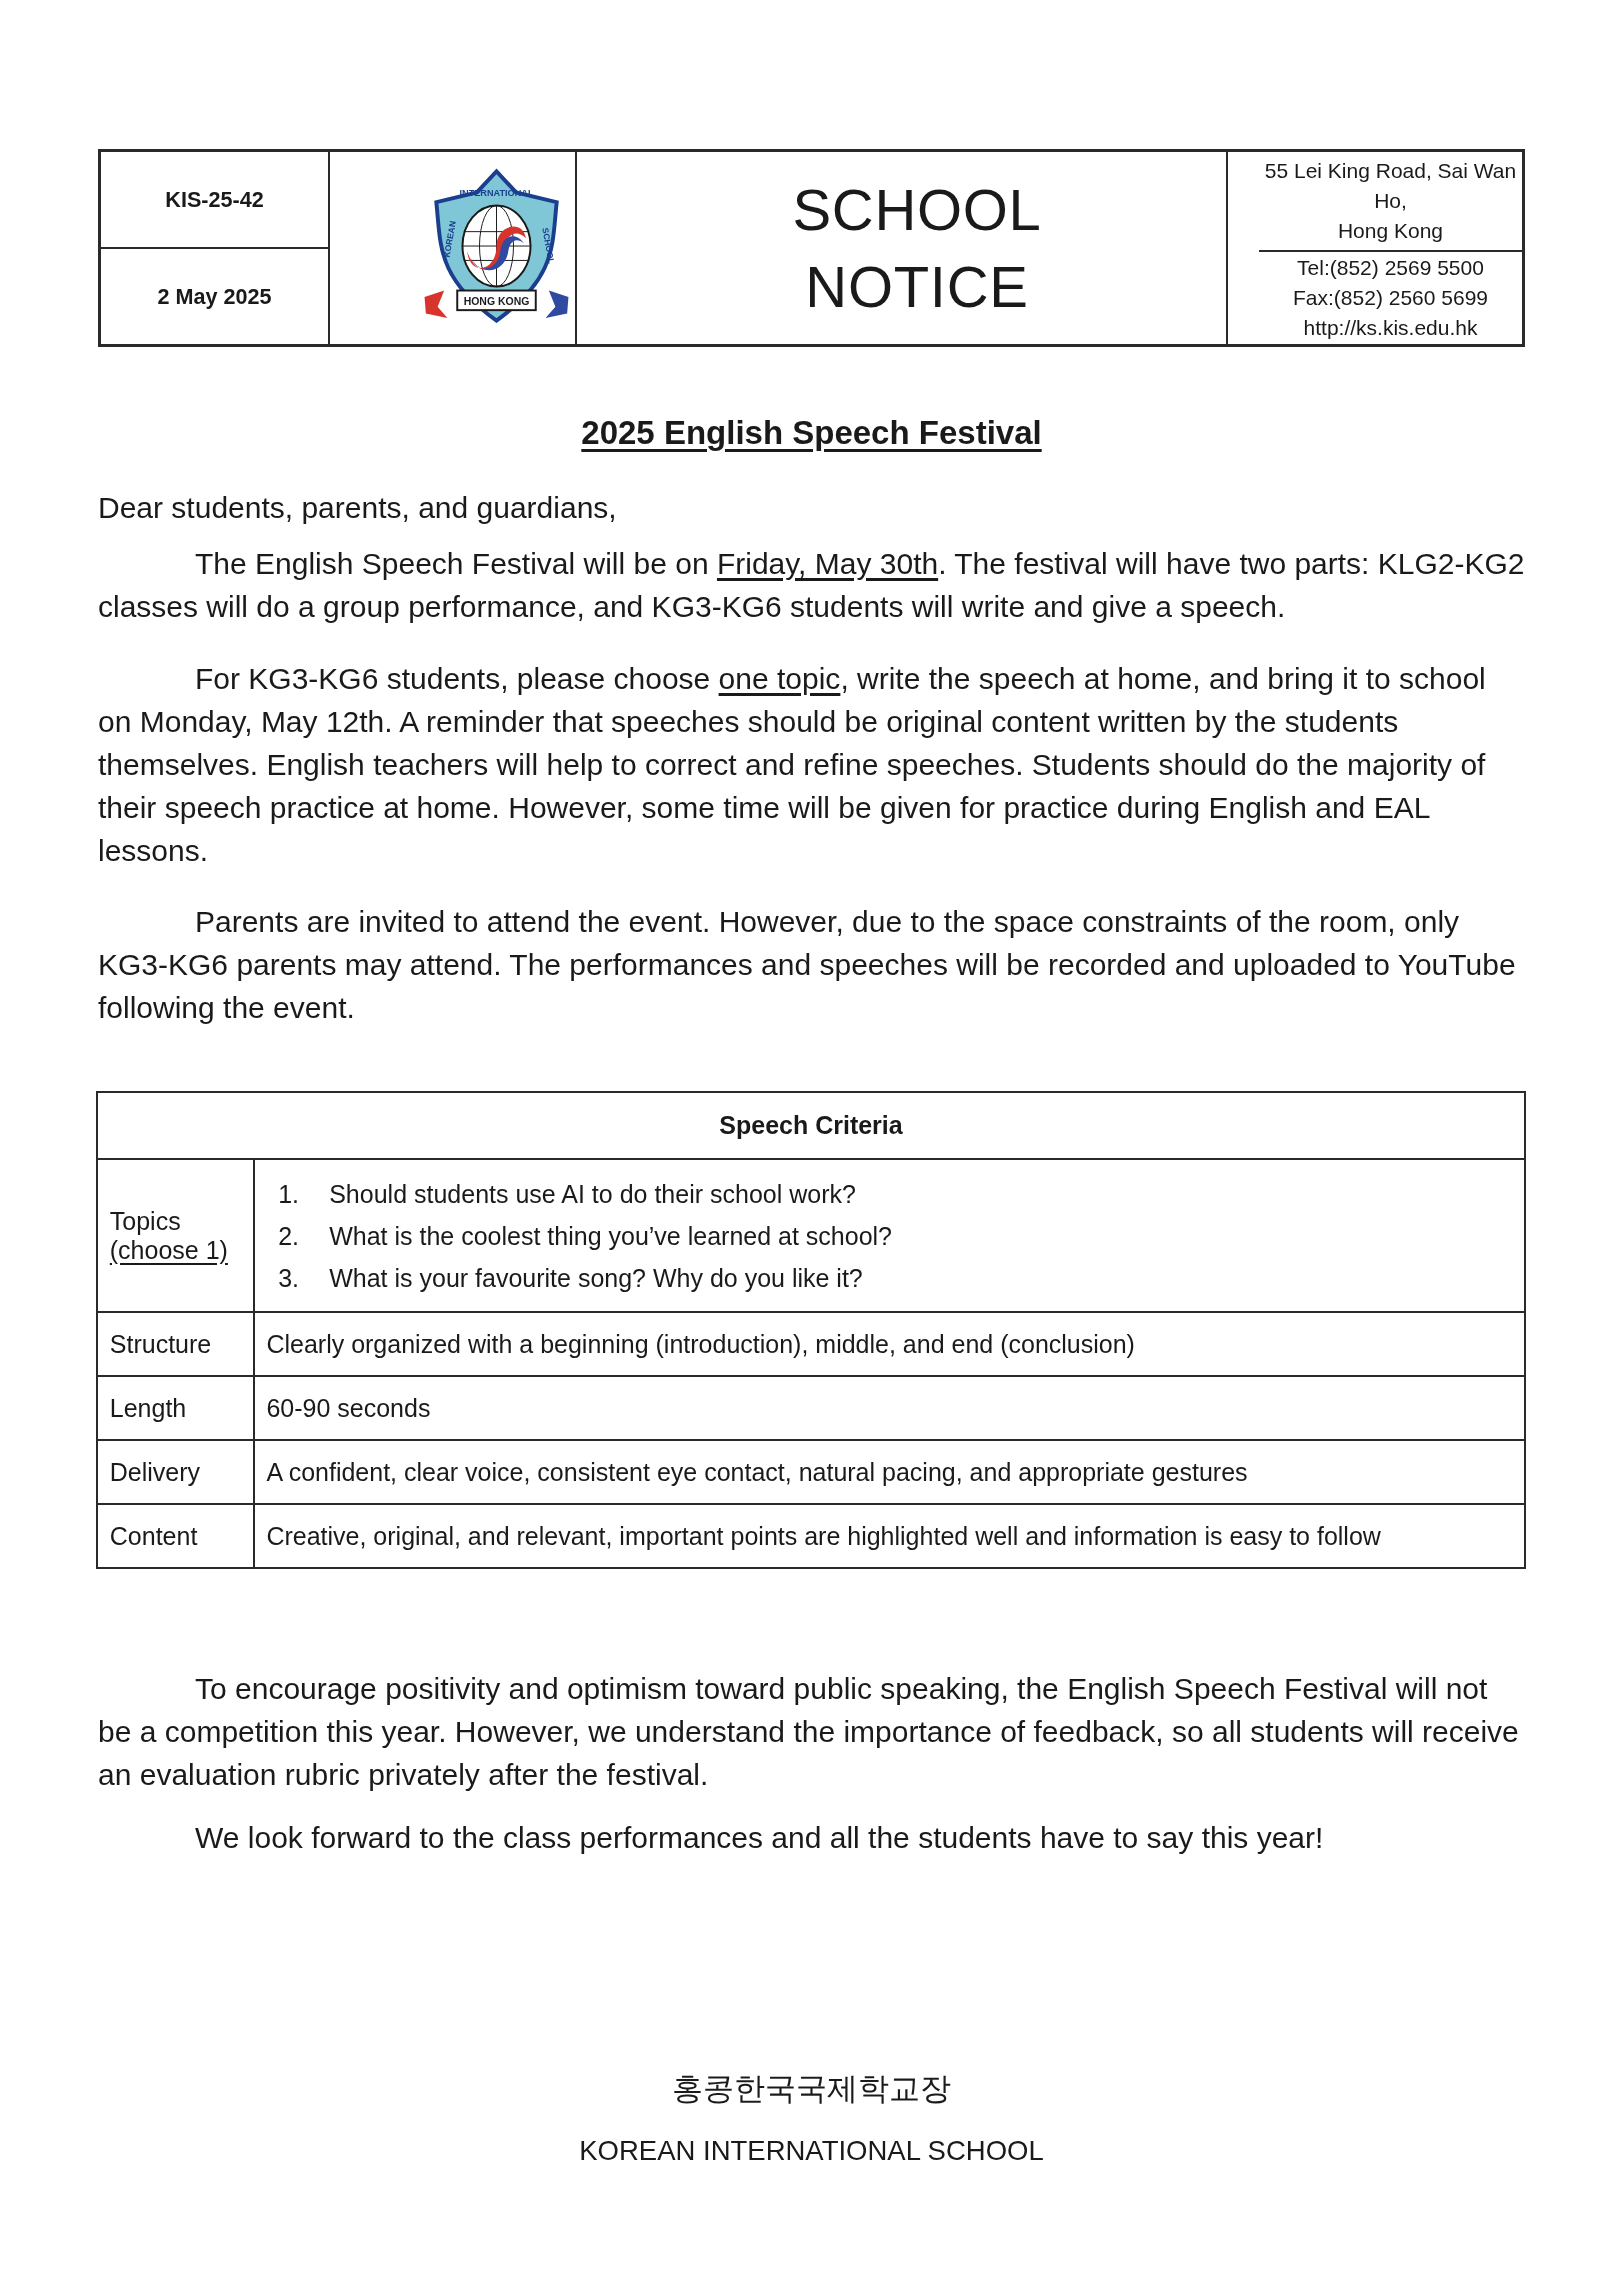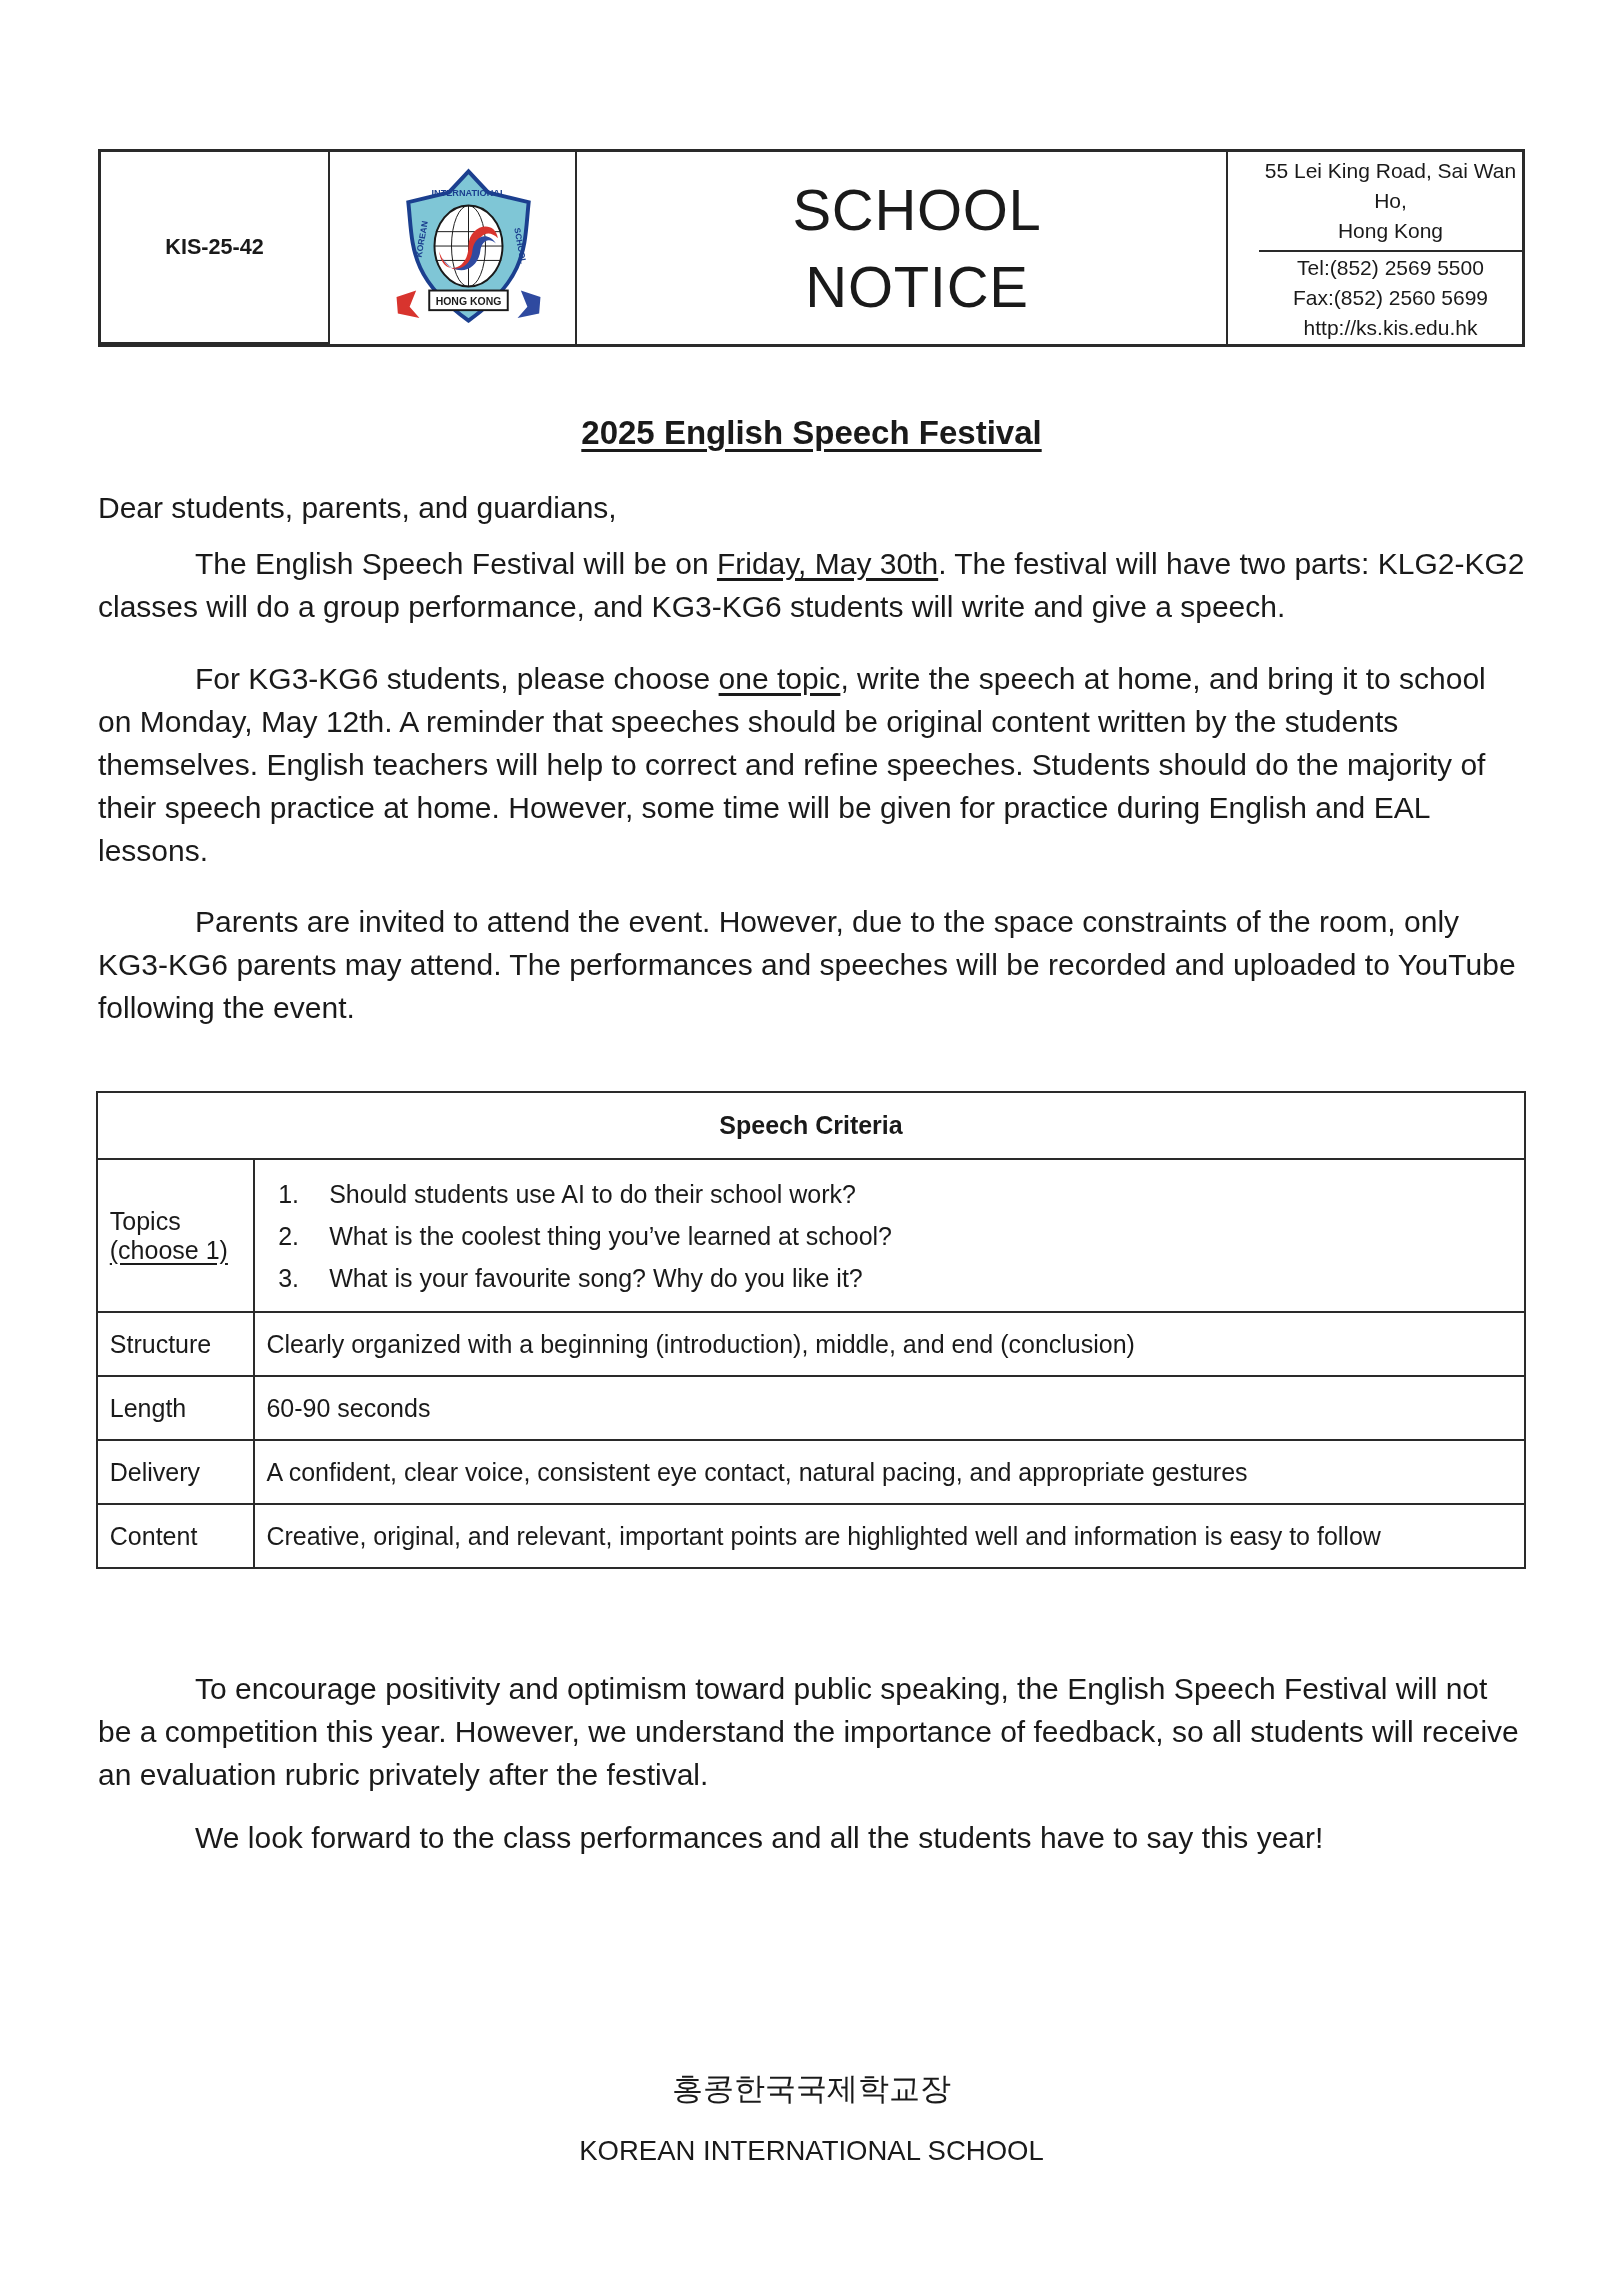--- a/index.html
+++ b/index.html
@@ -7,21 +7,21 @@
 
   .hdr { position:absolute; left:98px; top:149px; width:1427px; height:198px; border:3.3px solid #2a2a2a; display:grid; grid-template-columns:229px 216px 620px 1fr; box-sizing:border-box;gap:31px; }
   .hdr > div { border-right:2.6px solid #2a2a2a; box-sizing:border-box; }
   .hdr > div:last-child { border-right:none; }
   .hdr-left, .hdr-right { display:flex; flex-direction:column; }
   .hdr-cell { display:flex; align-items:center; justify-content:center; text-align:center; }
   .hdr-left .hdr-cell { flex:1; font-size:21.6px; font-weight:bold; }
   .hdr-left .hdr-cell:first-child { border-bottom:2.6px solid #2a2a2a; }
   .hdr-right .addr { height:98px; border-bottom:2.6px solid #2a2a2a; font-size:21px; line-height:30px; }
   .hdr-right .contact { flex:1; font-size:21px; line-height:30px; }
-  .hdr-logo { display:flex; align-items:center; justify-content:center; }
+  .hdr-logo { display:flex; align-items:center; justify-content:flex-end; }
   .hdr-title { display:flex; flex-direction:column; align-items:center; justify-content:center; font-size:58px; line-height:77px; letter-spacing:0.7px; }
 
   .doc-title { position:absolute; left:0; width:1623px; top:414px; text-align:center; font-size:33px; font-weight:bold; text-decoration:underline; text-underline-offset:5.2px; }
   .para { position:absolute; left:98px; width:1427px; font-size:30px; line-height:43px; }
   .indent { text-indent:97px; }
   .u { text-decoration:underline; text-underline-offset:3.9px; }
 
   table.crit { position:absolute; left:96px; top:1091px; width:1430px; border-collapse:collapse; font-size:25px; }
   table.crit td, table.crit th { border:2.6px solid #2a2a2a; padding:0 11.8px; vertical-align:middle; }
   table.crit th { height:65px; font-weight:bold; text-align:center; }
@@ -34,20 +34,21 @@
 
   .sig-ko { position:absolute; left:0; width:1623px; top:2068px; text-align:center; font-size:31px; }
   .sig-en { position:absolute; left:0; width:1623px; top:2135px; text-align:center; font-size:27.5px; }
 </style>
 </head>
 <body>
 
 <div class="hdr">
   <div class="hdr-left">
     <div class="hdr-cell">KIS-25-42</div>
+    <div class="hdr-cell">2 May 2025</div>
   </div>
   <div class="hdr-logo">
     <svg width="157" height="164" viewBox="0 0 240 250">
       <path d="M120 8 L150 40 L212 55 C205 120 212 170 120 236 C28 170 35 120 28 55 L90 40 Z" fill="#7fc6d6" stroke="#1b3f8f" stroke-width="6"></path>
       <ellipse cx="120" cy="122" rx="52" ry="62" fill="#ffffff" stroke="#1a1a1a" stroke-width="3"></ellipse>
       <g stroke="#1a1a1a" stroke-width="1.5" fill="none">
         <ellipse cx="120" cy="122" rx="26" ry="62"></ellipse>
         <line x1="120" y1="60" x2="120" y2="184"></line>
         <line x1="70" y1="100" x2="170" y2="100"></line>
         <line x1="68" y1="122" x2="172" y2="122"></line>

